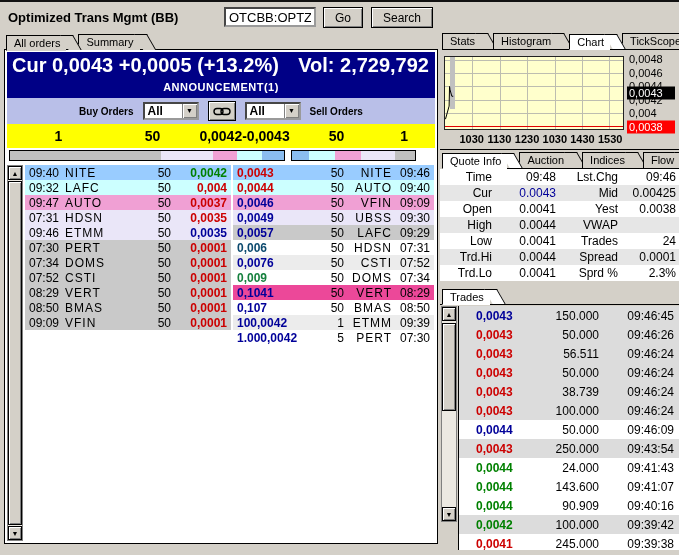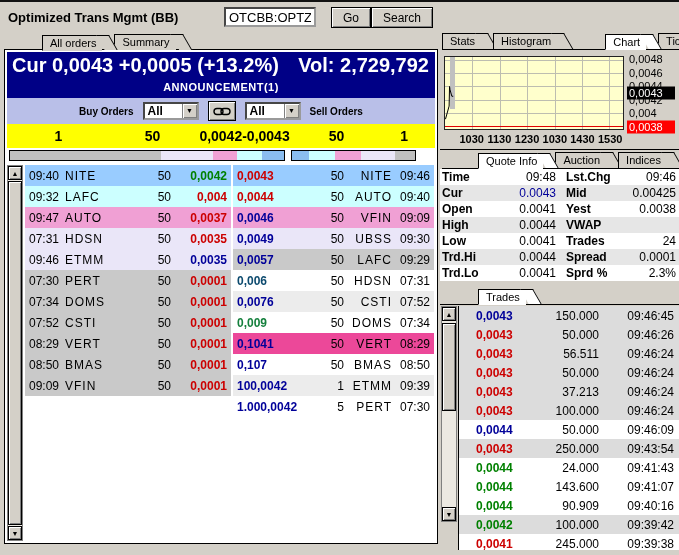--- a/index.html
+++ b/index.html
@@ -5,30 +5,30 @@
   * { margin:0; padding:0; box-sizing:border-box; }
   html,body { width:679px; height:555px; overflow:hidden; }
   body { background:#d4d0c8; font-family:"Liberation Sans", sans-serif; position:relative; border-top:2px solid #111; }
 
   
   .topbar { position:absolute; left:0; top:0; width:679px; height:30px; }
   .app-title { position:absolute; left:8px; top:8px; font-size:13px; font-weight:bold; color:#000; }
   .symbol-input { position:absolute; left:224px; top:5px; width:92px; height:20px; border:2px inset #9a9a9a; background:#fff; font-family:"Liberation Sans",sans-serif; font-size:13px; padding:0 3px; }
   .win-btn { position:absolute; top:5px; height:21px; background:#d4d0c8; border:1px solid #000;
              box-shadow: inset 1px 1px 0 #fff, inset -1px -1px 0 #808080; font-size:12px; font-family:"Liberation Sans",sans-serif; cursor:pointer; }
-  .go-btn { left:331px; width:40px; }
+  .go-btn { left:323px; width:40px; }
   .search-btn { left:371px; width:62px; }
 
   
   .tabrow { position:absolute; display:flex; align-items:flex-end; }
   .tab { position:relative; height:16px; line-height:15px; padding:0 6px 0 7px; font-size:11px; background:#d4d0c8;
          border-top:1px solid #000; border-left:1px solid #000; margin-right:12px; white-space:nowrap; cursor:pointer; }
   .tab::after { content:""; position:absolute; top:-1px; right:-7px; bottom:0; width:12px; background:inherit;
                 border-top:1px solid #000; border-right:1px solid #000; transform:skewX(30deg); transform-origin:top left; }
-  .tab.active { background:#fff; z-index:3;margin-left:36px; }
+  .tab.active { background:#fff; z-index:3; }
   .underlined { border-bottom:1px solid #000; }
   .tab.cover { margin-bottom:-1px; border-bottom:1px solid transparent; }
   .tab.cover.gray { background:#d4d0c8; }
 
   
   .left-tabs { left:6px; top:31px; height:17px; z-index:2; }
   .left-panel { position:absolute; left:4px; top:47px; width:434px; height:495px; background:#fff; border:1px solid #000; padding:2px; }
   .navy-block { background:#000086; color:#fff; }
   .navy-line1 { height:27px; line-height:27px; position:relative; font-size:20px; font-weight:bold; }
   .cur-line { position:absolute; left:5px; }
@@ -45,21 +45,21 @@
   .lvl1-row span { display:block; text-align:center; }
   .l1a{width:24%;} .l1b{width:20%;} .l1c{width:23%;} .l1d{width:20%;} .l1e{width:13%; text-align:right; padding-right:6px;}
   .bars-row { height:15px; display:flex; align-items:center; background:#fff; padding:1px 2px; gap:6px; }
   .depth-bar { height:11px; border:1px solid #000; display:flex; overflow:hidden; background:#fff; }
   .depth-bar.bleft { width:276px; }
   .depth-bar.bright { width:125px; }
   .seg { height:100%; }
 
   .book { position:relative; height:378px; background:#fff; margin-top:2px; }
   .book-rows { margin-left:18px; }
-  .book-row { display:flex; height:21px; font-size:12px; }
+  .book-row { display:flex; height:15px; font-size:12px; }
   .bcell { width:206px; margin-right:2px; display:flex; align-items:center; }
   .scell { width:201px; display:flex; align-items:center; }
   .bcell .t { width:34px; padding-left:4px; }
   .bcell .m { width:52px; padding-left:6px; letter-spacing:1px; }
   .bcell .s { flex:1; text-align:right; }
   .bcell .p { width:60px; text-align:right; font-weight:bold; padding-right:4px; }
   .scell .p { width:70px; padding-left:4px; font-weight:bold; }
   .scell .s { flex:1; text-align:right; }
   .scell .m { width:48px; text-align:right; letter-spacing:1px; }
   .scell .t { width:42px; text-align:right; padding-right:4px; }
@@ -83,21 +83,21 @@
   .volbar { position:absolute; top:0; width:5px; }
   .ylabels { position:absolute; left:187px; top:54px; width:50px; height:74px; font-size:11px; }
   .ytick { position:absolute; left:2px; transform:translateY(-50%); white-space:nowrap; }
   .ymarker { position:absolute; left:0; right:2px; transform:translateY(-50%); padding:0 2px; line-height:13px; white-space:nowrap; z-index:2; }
   .xlabels { position:absolute; left:4px; top:131px; width:180px; height:12px; font-size:11px; }
   .xtick { position:absolute; transform:translateX(-50%); white-space:nowrap;font-weight:bold; }
 
   .info-tabs { left:2px; top:150px; height:17px; width:237px; }
   .quote-grid { position:absolute; left:0; top:167px; width:239px; }
   .qrow { display:flex; height:16px; align-items:center; font-size:12px; }
-  .ql { font-weight:bold; }
+  .ql { font-weight:normal;text-align:right; }
   .ql1 { width:52px; padding-left:2px; }
   .qv1 { width:64px; text-align:right; }
   .ql2 { width:62px; padding-left:10px; }
   .qv2 { flex:1; text-align:right; padding-right:3px; }
 
   .trades-tabrow { left:2px; top:285px; height:17px; width:237px; border-bottom:none; }
   .trades-panel { position:absolute; left:0; top:302px; width:239px; height:245px; border-top:1px solid #000; }
   .trades-scroll { left:1px; top:1px; height:216px; }
   .trade-rows { position:absolute; left:18px; top:1px; right:0; border-left:1px solid #000; overflow:hidden; height:244px; }
   .trade-row { display:flex; height:19px; align-items:center; font-size:12px; }
@@ -504,21 +504,21 @@
         </div>
 
         <div class="trade-row" style="background: rgb(220, 220, 220);">
           <span class="tp" style="color: rgb(204, 0, 0);">0,0043</span>
           <span class="ts">50.000</span>
           <span class="tt">09:46:24</span>
         </div>
 
         <div class="trade-row" style="background: rgb(220, 220, 220);">
           <span class="tp" style="color: rgb(204, 0, 0);">0,0043</span>
-          <span class="ts">37.213</span>
+          <span class="ts">38.739</span>
           <span class="tt">09:46:24</span>
         </div>
 
         <div class="trade-row" style="background: rgb(220, 220, 220);">
           <span class="tp" style="color: rgb(204, 0, 0);">0,0043</span>
           <span class="ts">100.000</span>
           <span class="tt">09:46:24</span>
         </div>
 
         <div class="trade-row" style="background: rgb(255, 255, 255);">

